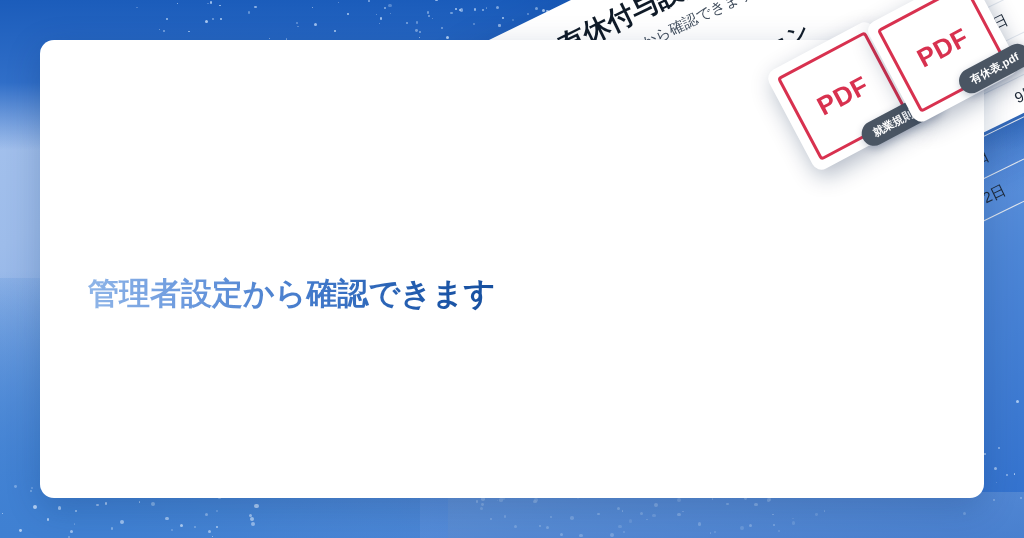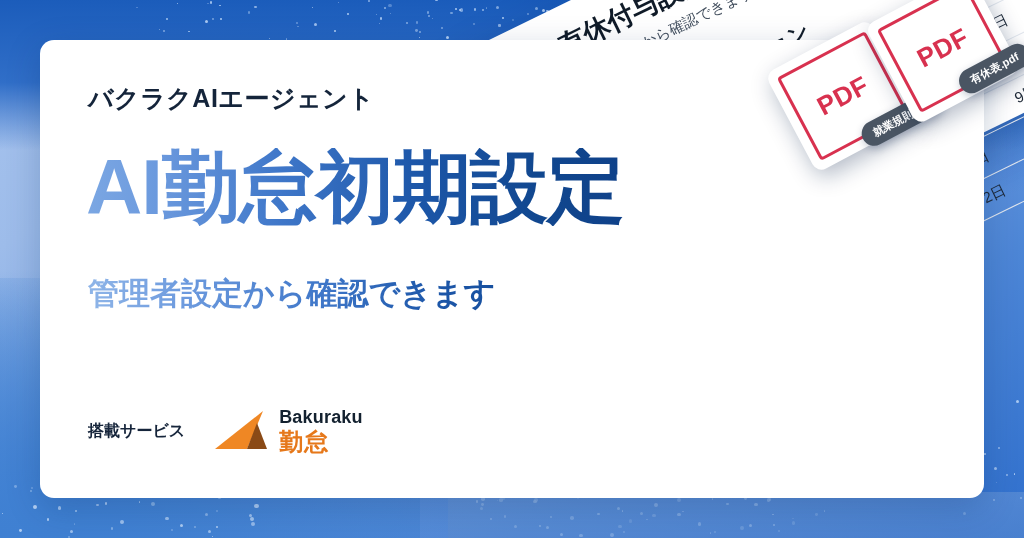--- a/index.html
+++ b/index.html
@@ -657,37 +657,22 @@
               <td>3日</td>
             </tr>
           </tbody>
       </table>
 
     </div>
   </div>
   <div class="veil"></div>
 
   <div class="card">
-    <div class="eyebrow">バクラクAIエージェント</div>
-    <div class="headline">AI勤怠初期設定</div>
     <div class="subhead">管理者設定から確認できます</div>
 
-    <div class="logo-row">
-      <span class="logo-label">搭載サービス</span>
-      <span class="bk-logo">
-        <svg class="bk-mark" viewBox="0 0 56 44">
-          <path d="M2 40 L50 2 L34 40 Z" fill="#ef8724"></path>
-          <path d="M34 40 L44 14 L54 40 Z" fill="#8a4a16"></path>
-        </svg>
-        <span class="bk-text">
-          <span class="bk-name">Bakuraku</span>
-          <span class="bk-sub">勤怠</span>
-        </span>
-      </span>
-    </div>
   </div>
 
   <div class="pdf" id="pdf1">
     <div class="inner"></div>
     <div class="lbl">PDF</div>
   </div>
   <div class="chip" id="chip1">就業規則.pdf</div>
 
   <div class="pdf" id="pdf2">
     <div class="inner"></div>

